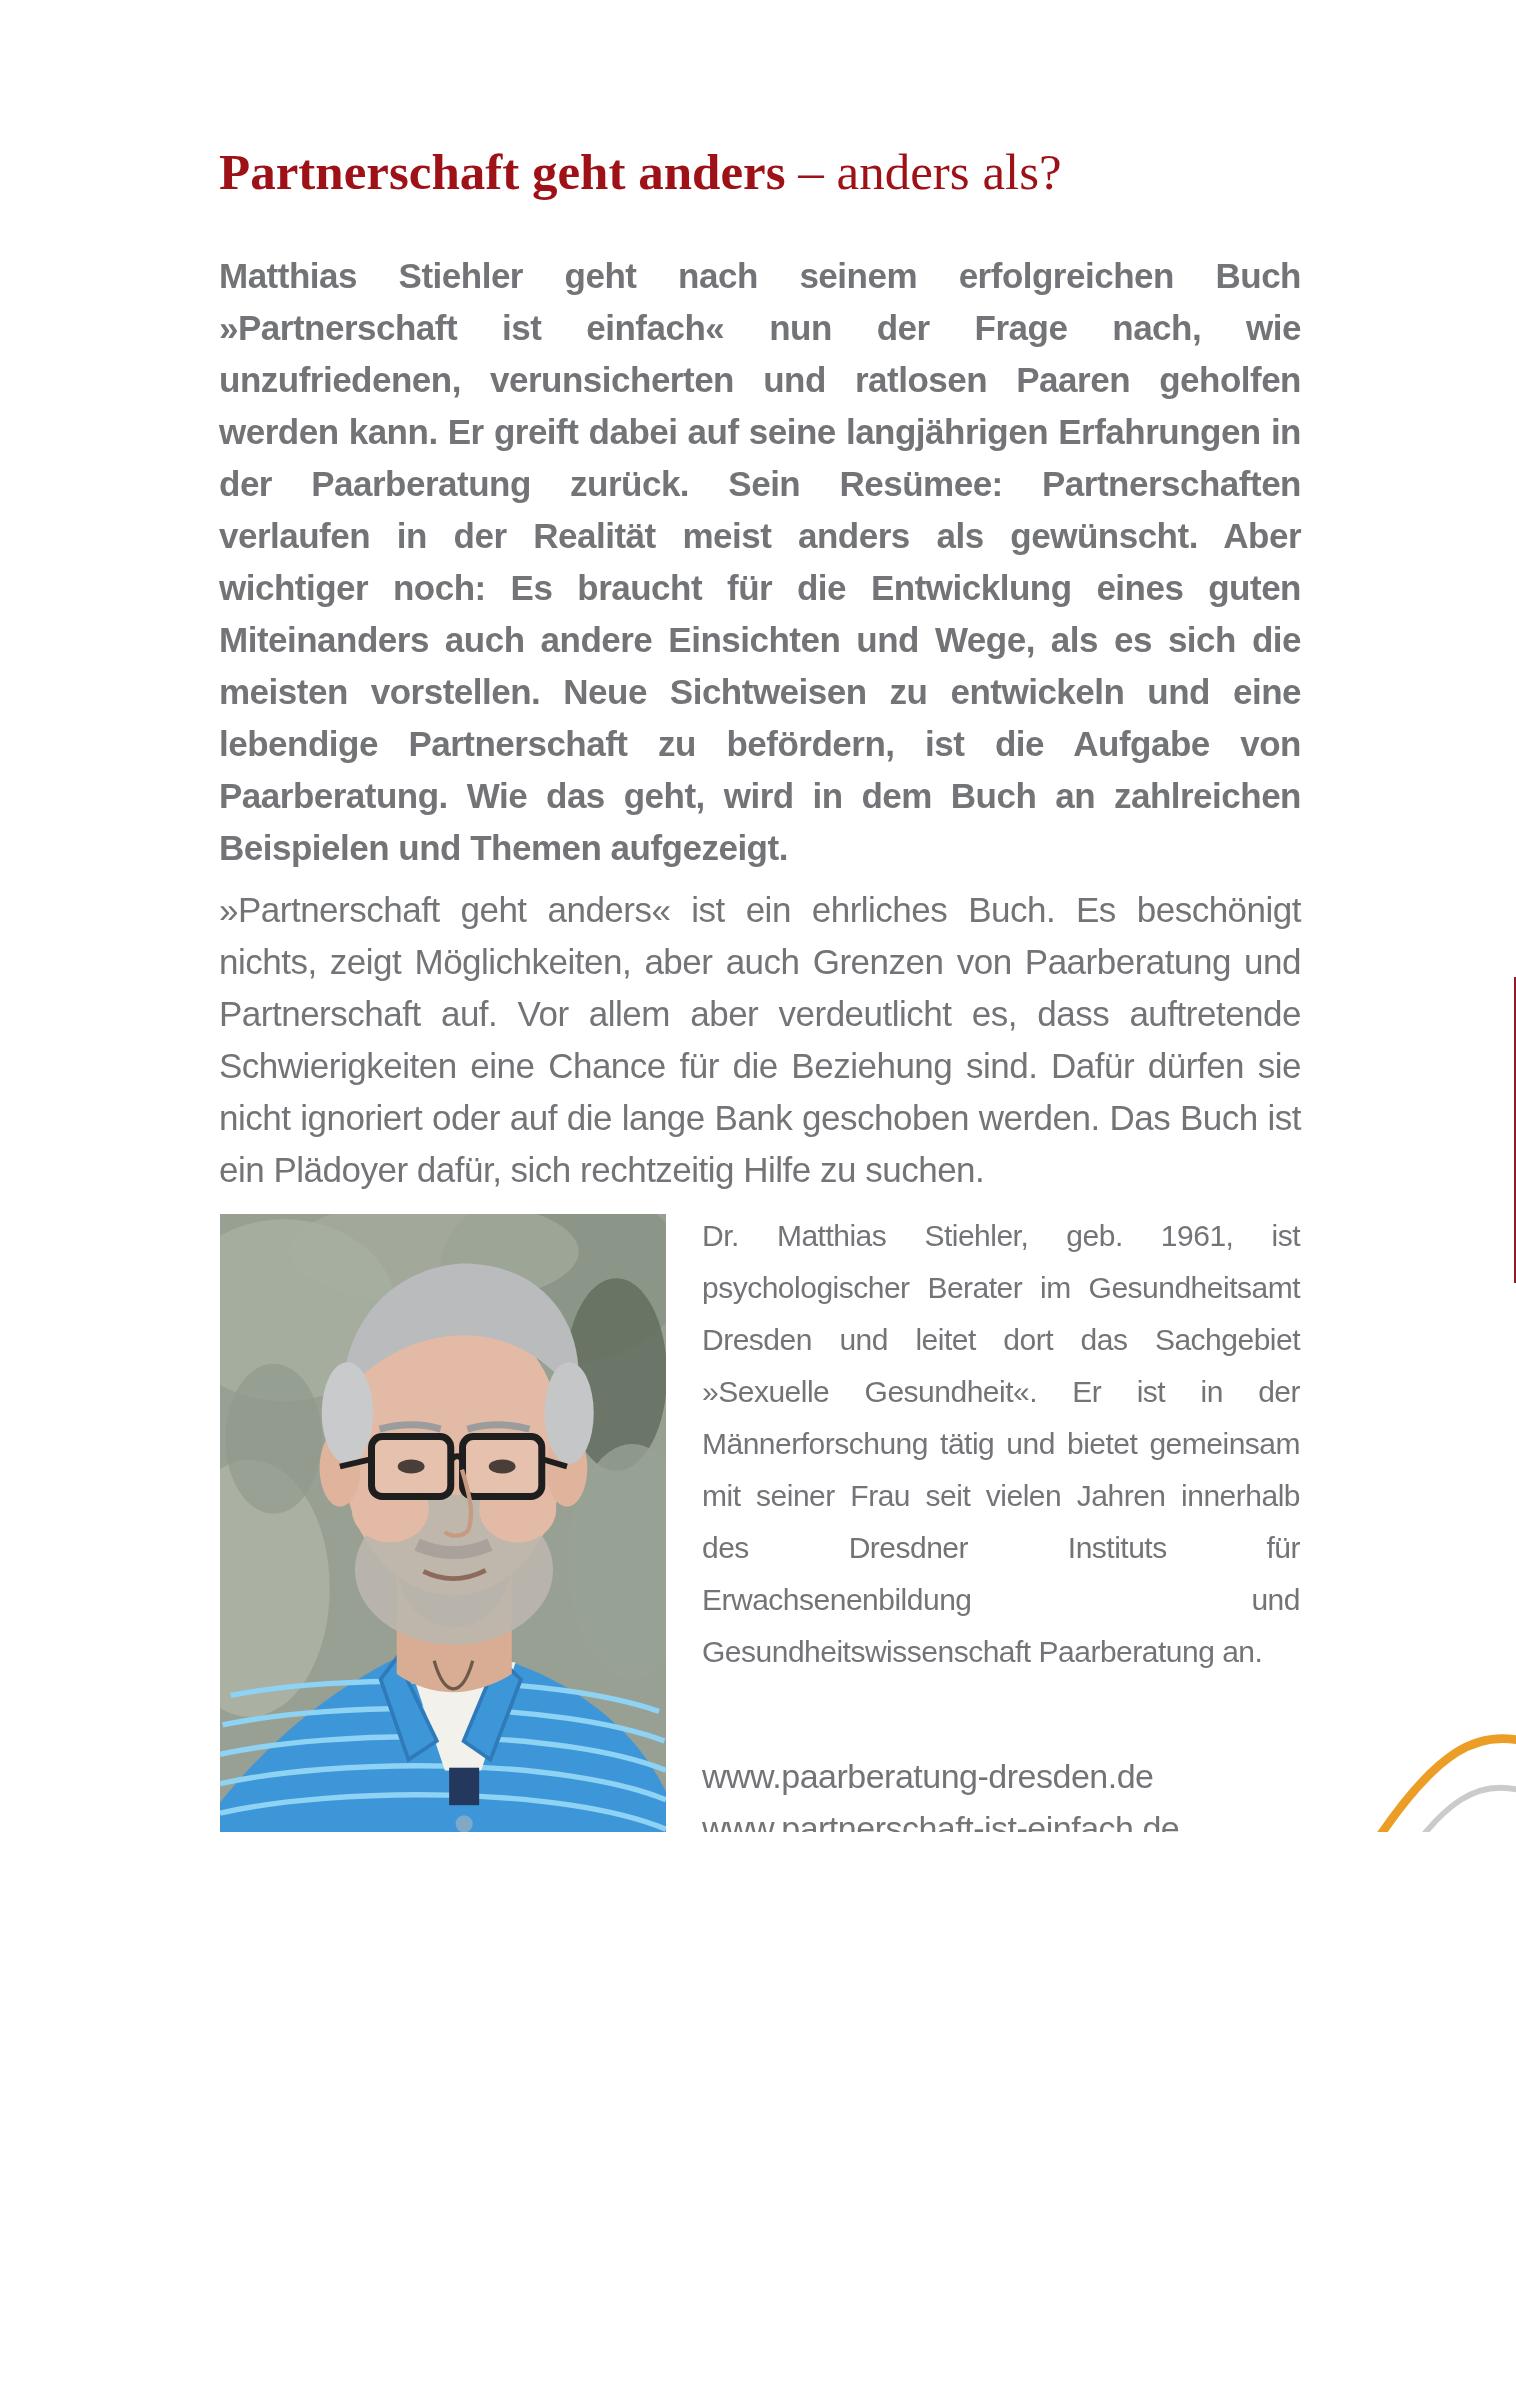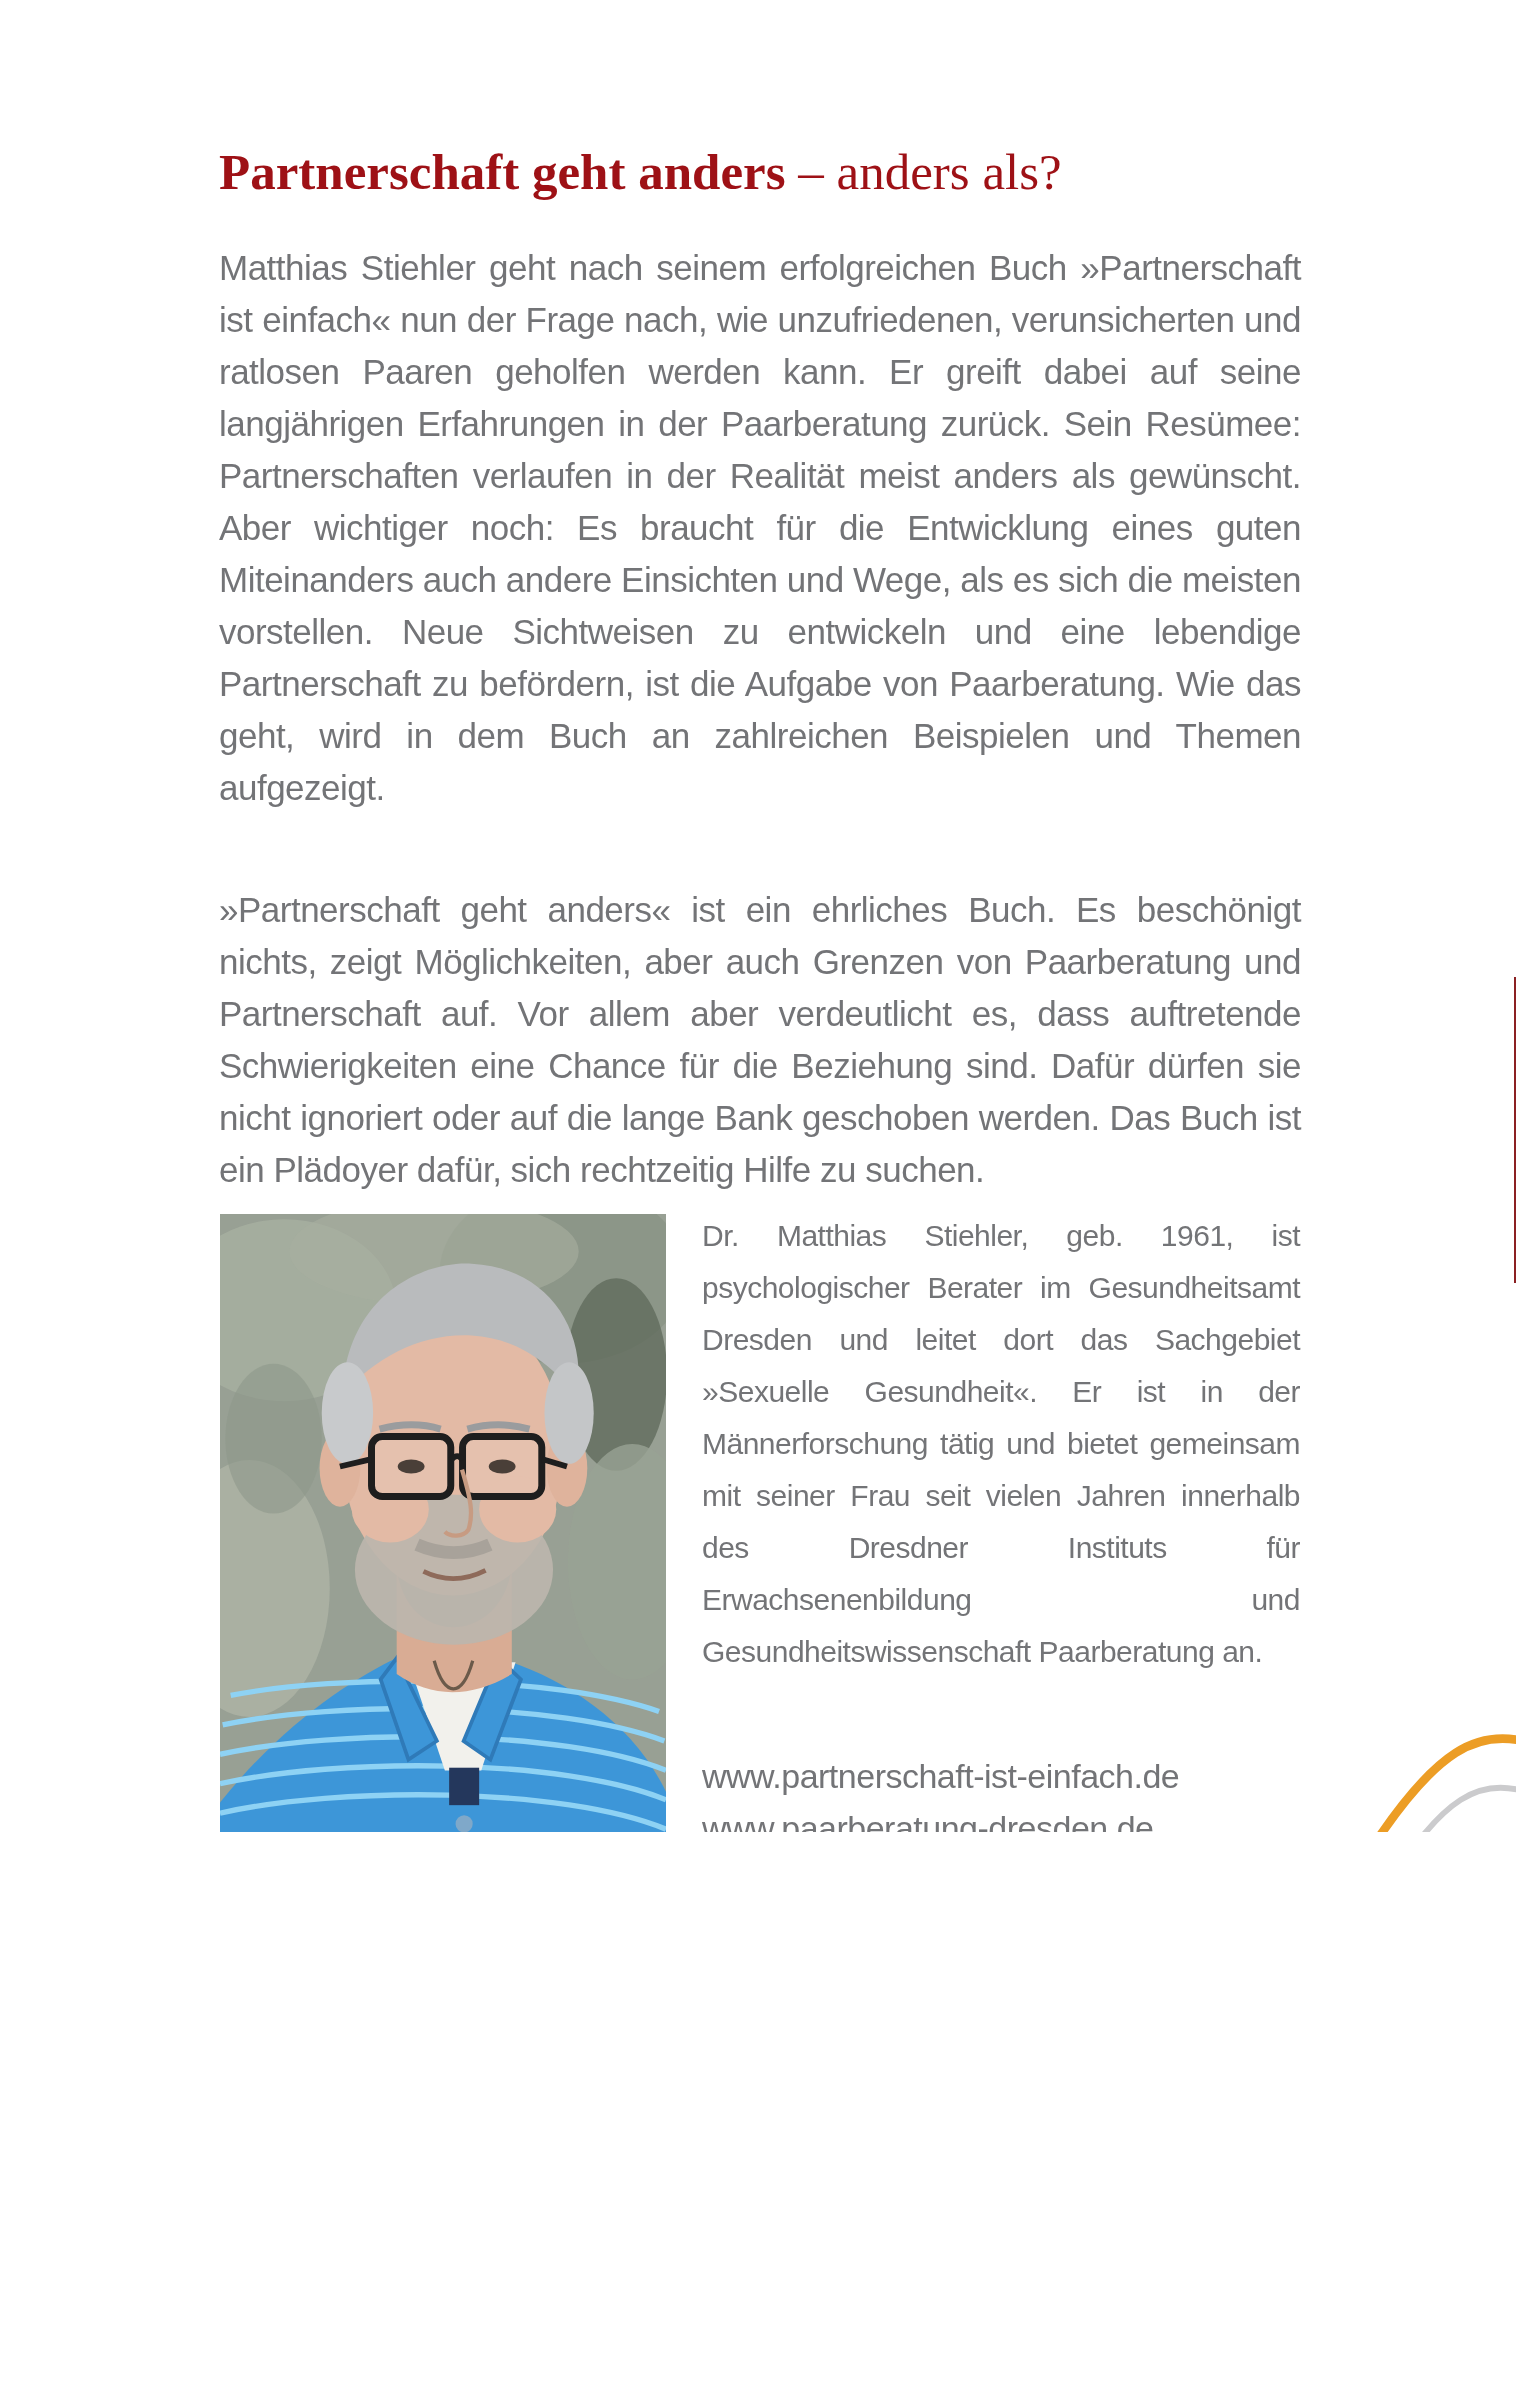--- a/index.html
+++ b/index.html
@@ -13,21 +13,21 @@
     font-size:51px;line-height:1.15;white-space:nowrap;
     color:var(--title-red,#9E1116);
   }
   .title .suffix{font-weight:400;}
   .body-text{
     color:var(--body-gray,#737477);
     font-size:35px;line-height:52px;letter-spacing:-0.5px;
     text-align:justify;margin:0;
   }
   .para{position:absolute;left:219px;width:1082px;}
-  #para1{top:242px;}
+  #para1{top:250px;font-weight:bold;}
   #para2{top:884px;}
   .bio{
     position:absolute;left:702px;top:1210px;width:598px;margin:0;
     font-size:30px;line-height:52px;
   }
   .urls{
     position:absolute;left:702px;top:1750px;margin:0;
     font-size:34px;line-height:52px;letter-spacing:-0.5px;
     color:var(--body-gray,#737477);text-align:left;
   }
@@ -118,22 +118,22 @@
       <path d="M452,478 C468,532 474,560 464,590 C454,604 430,604 420,594" fill="none" stroke="#C79B82" stroke-width="8"></path>
 
       <path d="M368,618 Q437,648 504,618" fill="none" stroke="#A8A29A" stroke-width="24"></path>
       <path d="M380,668 Q437,696 496,666" fill="none" stroke="#8E6A5A" stroke-width="9"></path>
     </svg>
   </figure>
 
   <p class="bio body-text">Dr. Matthias Stiehler, geb. 1961, ist psychologischer Berater im Gesundheitsamt Dresden und leitet dort das Sachgebiet »Sexuelle Gesundheit«. Er ist in der Männerforschung tätig und bietet gemeinsam mit seiner Frau seit vielen Jahren innerhalb des Dresdner Instituts für Erwachsenenbildung und Gesundheitswissenschaft Paarberatung an.</p>
 
   <div class="urls">
+    <div>www.paarberatung-dresden.de</div>
     <div>www.partnerschaft-ist-einfach.de</div>
-    <div>www.paarberatung-dresden.de</div>
   </div>
 
   <div class="barcode">
     <svg viewBox="0 0 900 400">
       <g>
           <rect x="60.00" y="0" width="8.93" height="365" fill="#000000"></rect>
           <rect x="77.05" y="0" width="8.93" height="365" fill="#000000"></rect>
           <rect x="94.11" y="0" width="8.93" height="322" fill="#000000"></rect>
           <rect x="102.63" y="0" width="8.93" height="322" fill="#000000"></rect>
           <rect x="111.16" y="0" width="8.93" height="322" fill="#000000"></rect>

